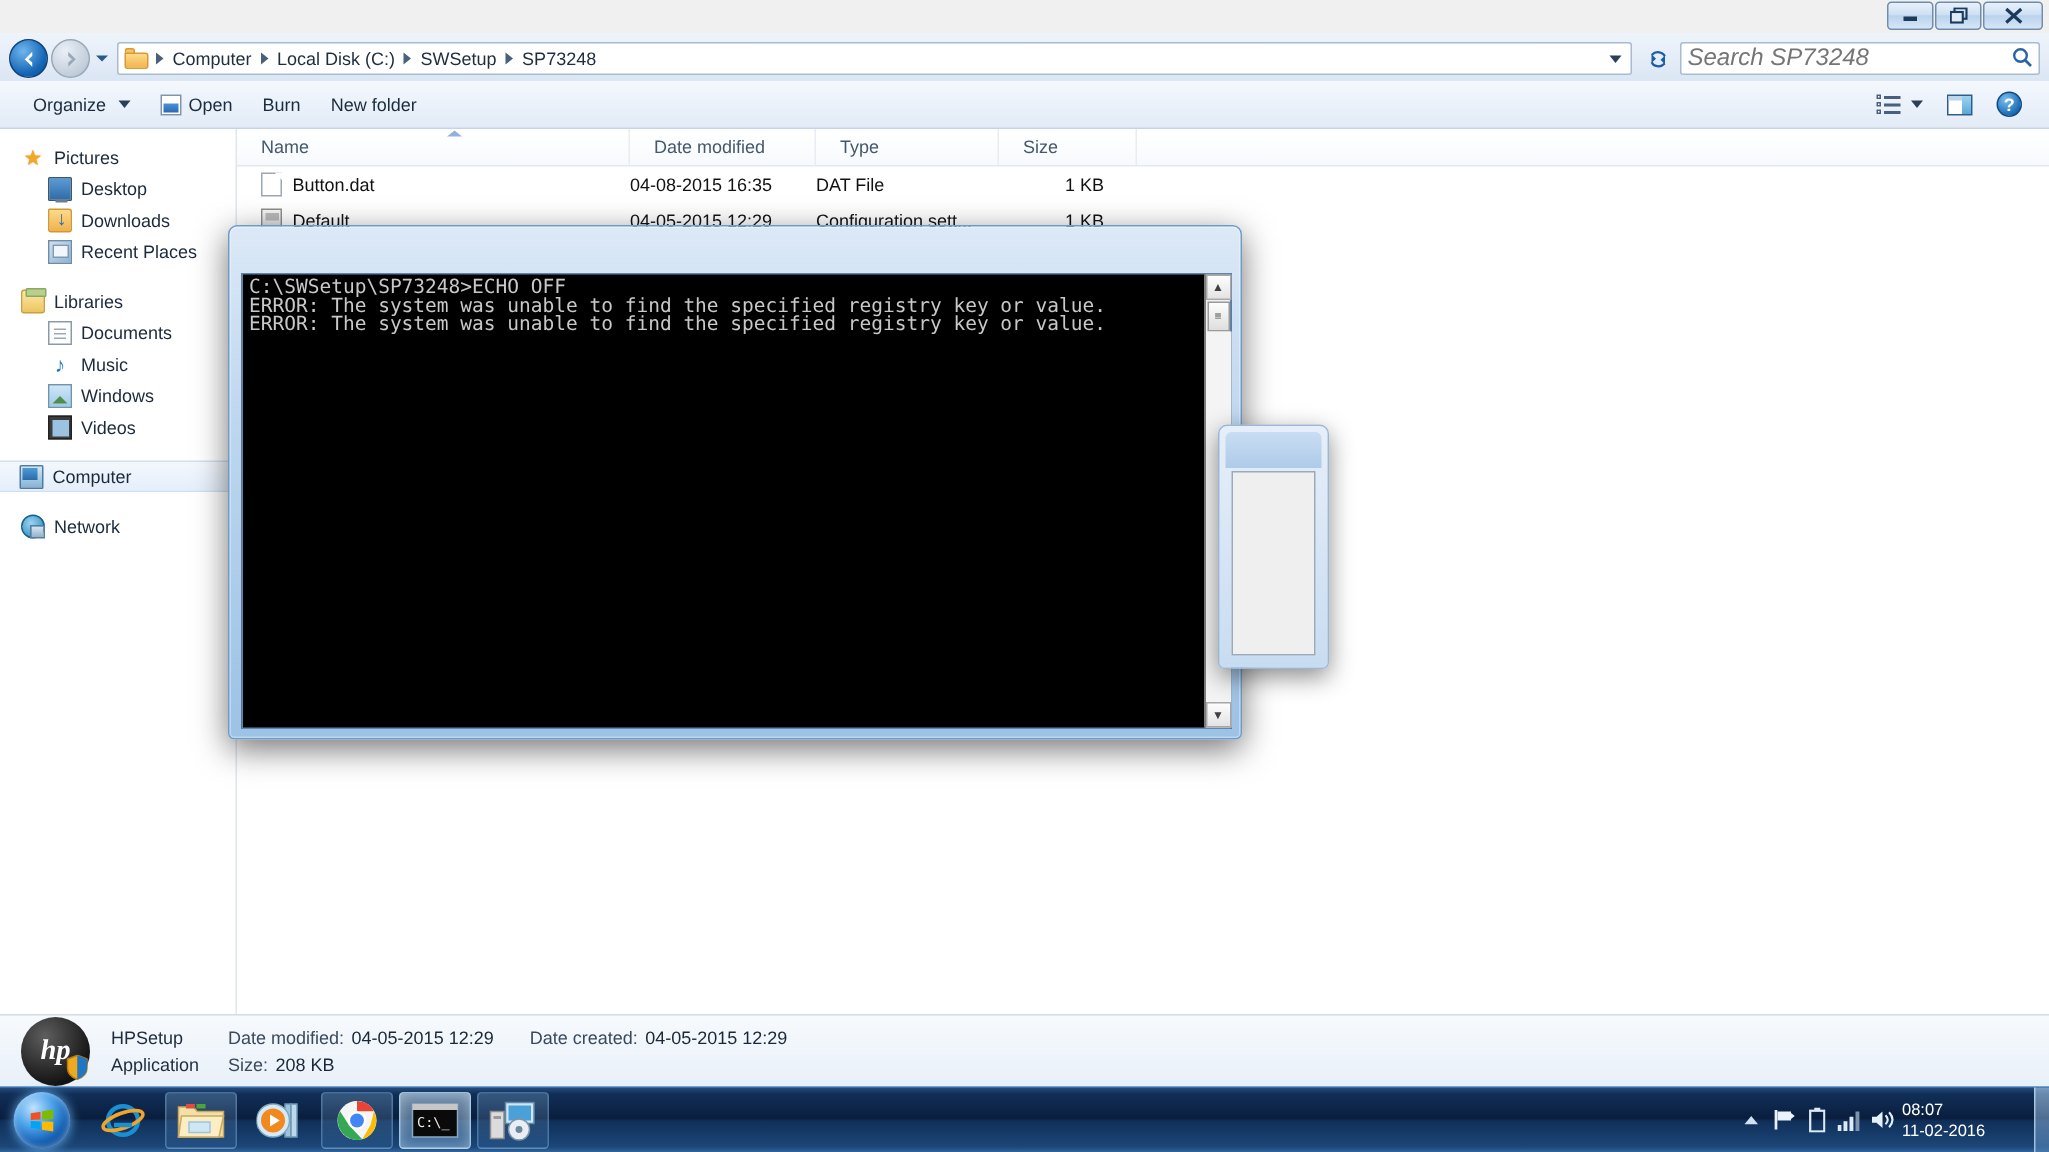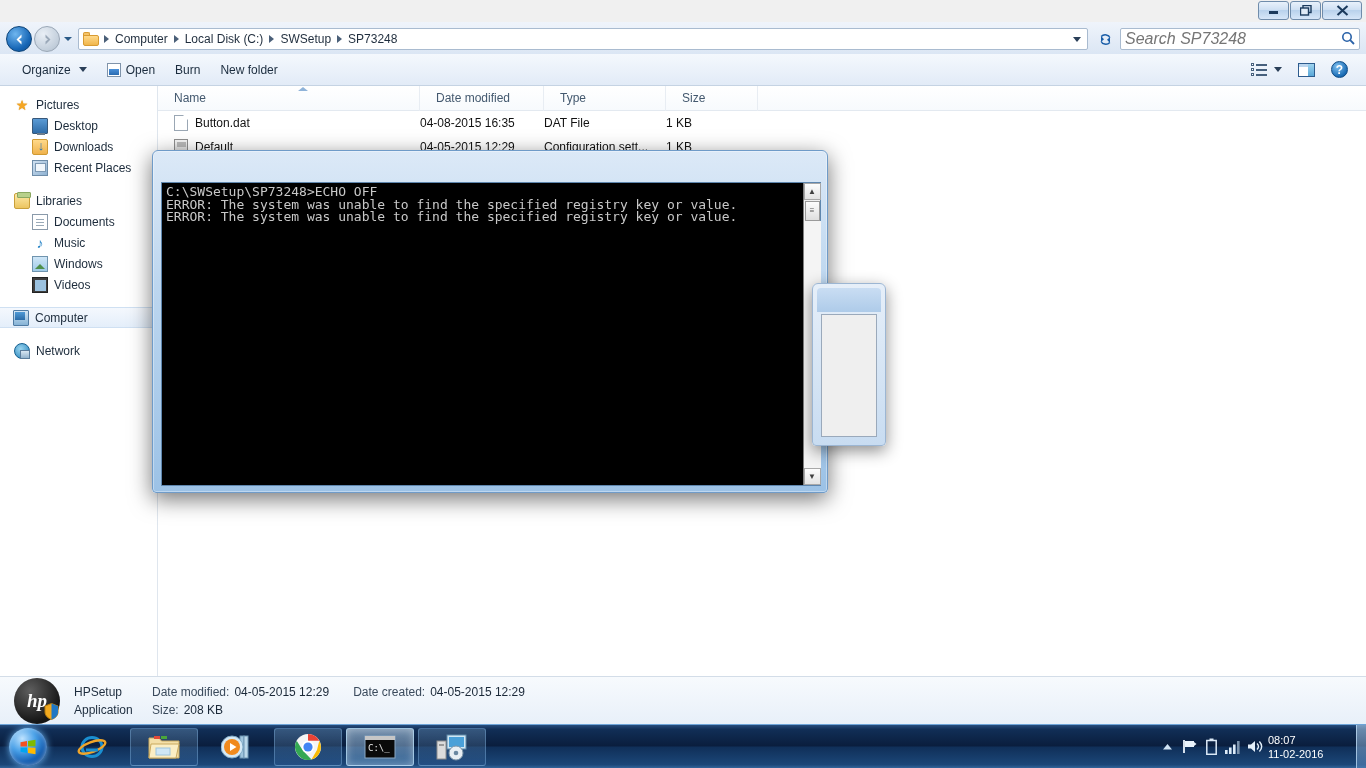--- a/index.html
+++ b/index.html
@@ -261,21 +261,21 @@
   #sort-arrow{
     position:absolute; left:140px; top:1px;
     width:0;height:0;border-left:5px solid transparent;border-right:5px solid transparent;
     border-bottom:4px solid #8fb3d9;
   }
   .frow{ display:flex; height:24px; align-items:center; }
   .fname{ width:262px; flex:none; display:flex; align-items:center; gap:7px;
           padding-left:16px; font-size:12px; color:#121212; }
   .fdate{ width:124px; flex:none; font-size:12px; color:#121212; }
   .ftype{ width:122px; flex:none; font-size:12px; color:#121212; }
-  .fsize{ width:70px; flex:none; font-size:12px; color:#121212; text-align:left; }
+  .fsize{ width:70px; flex:none; font-size:12px; color:#121212; text-align:right; }
   .file-ic{ width:14px; height:16px; flex:none; position:relative; }
   .file-ic.dat{
     background:#fff; border:1px solid #9aa7b4;
   }
   .file-ic.dat:before{
     content:""; position:absolute; right:-1px; top:-1px;
     border-left:5px solid transparent; border-top:5px solid #fff;
     border-right:0; 
   }
   .file-ic.cfg{
@@ -414,21 +414,21 @@
     display:flex;align-items:center;justify-content:center;
     flex:none;
   }
   #start-orb{
     width:38px;height:38px;border-radius:50%;
     background:radial-gradient(circle at 35% 28%,#bfe3ff 0%,#4aa1e8 35%,#1862b5 62%,#0a3d7e 100%);
     box-shadow:0 0 7px rgba(110,190,255,.85), inset 0 0 5px rgba(255,255,255,.55);
     display:flex;align-items:center;justify-content:center;
   }
   .tbtn{
-    width:68px;height:38px;margin-left:4px;flex:none;
+    width:48px;height:38px;margin-left:4px;flex:none;
     border:1px solid rgba(140,190,235,.38); border-radius:3px;
     background:linear-gradient(to bottom,rgba(160,205,240,.26),rgba(60,110,170,.20));
     display:flex;align-items:center;justify-content:center;
   }
   .tbtn.active{
     border-color:rgba(190,225,250,.75);
     background:linear-gradient(to bottom,rgba(205,232,252,.52),rgba(110,165,215,.40));
     box-shadow:inset 0 0 9px rgba(255,255,255,.38);
   }
   .tbtn.noframe{ border-color:transparent; background:transparent; }

